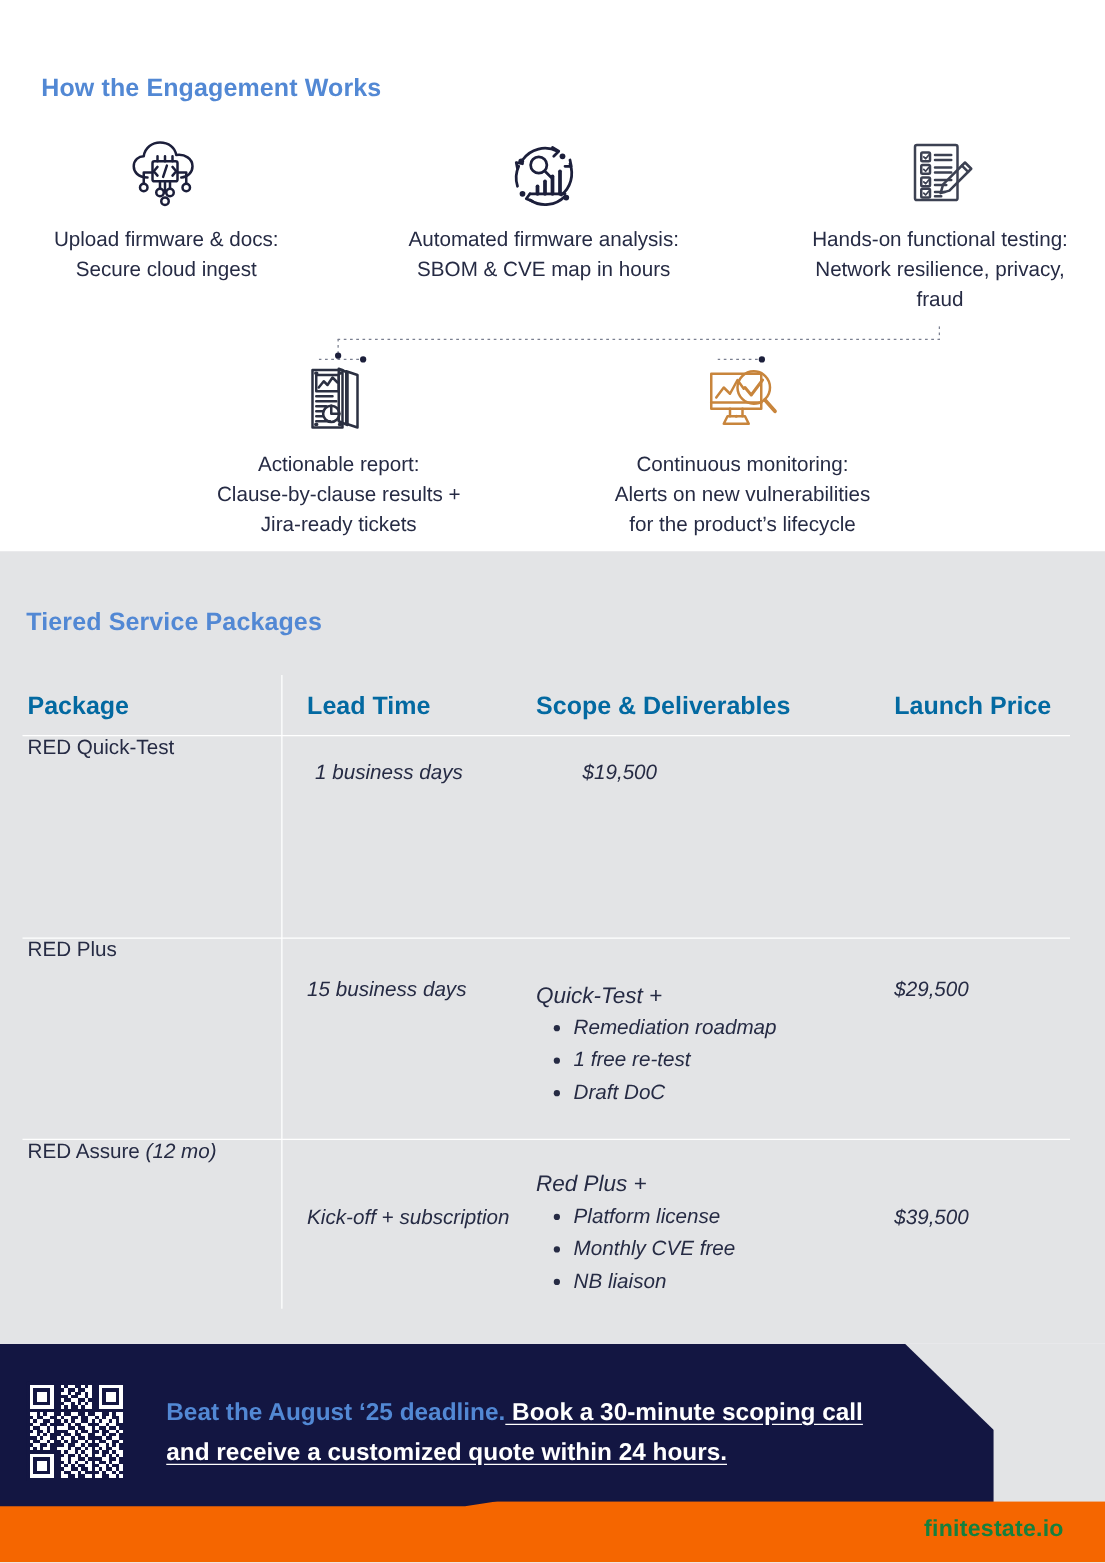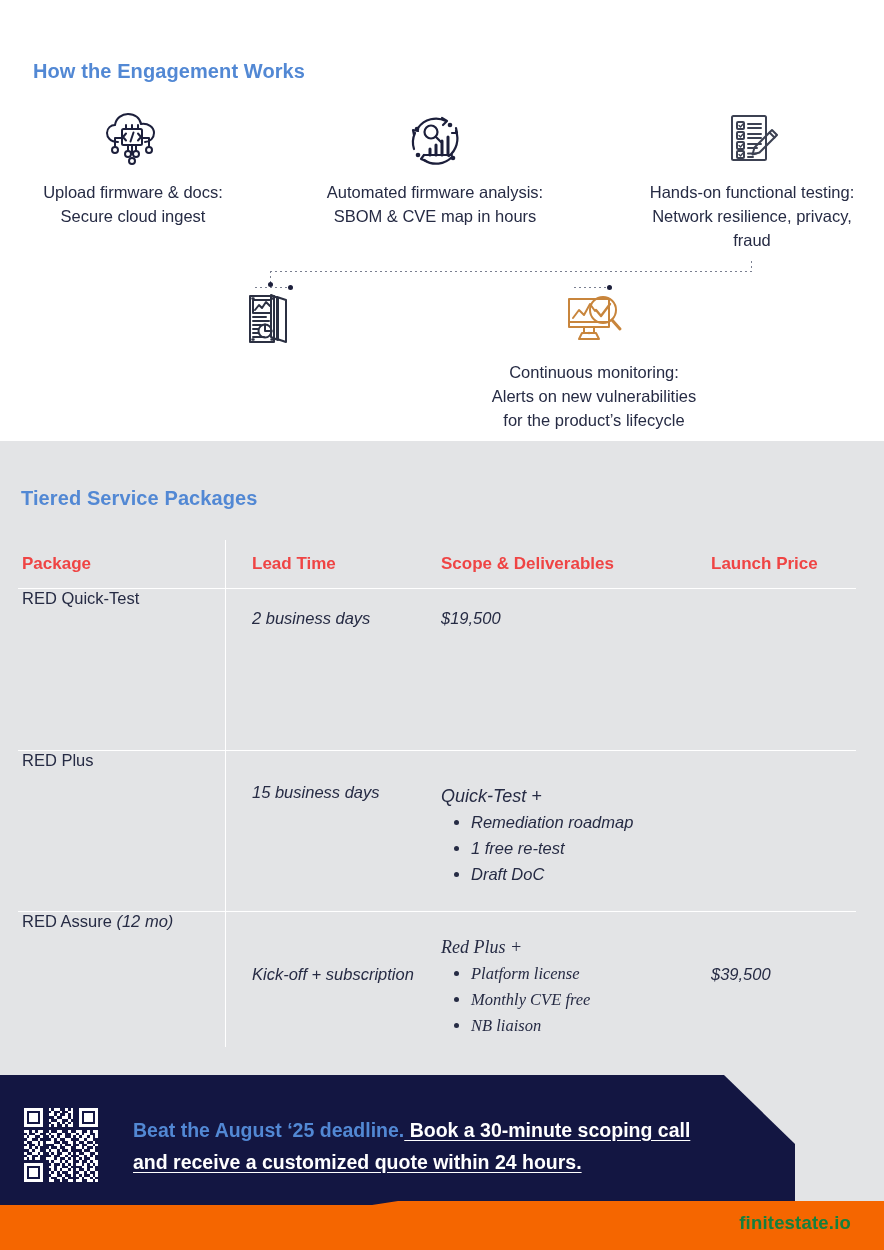--- a/index.html
+++ b/index.html
@@ -60,46 +60,46 @@
   #cbig-vl{left:258px;top:247px;height:13px;}
   #cbig-d{left:256px;top:258px;}
 
   
   .sec-table{position:absolute;left:0;top:441px;width:884px;height:634px;background:#e3e4e6;}
   #t2{left:21px;top:487px;}
 
   .tbl{position:absolute;left:18px;top:540px;width:838px;}
   .trow{position:relative;display:flex;}
   .hdr{height:48px;align-items:flex-start;}
-  .hdr .cell{font-weight:bold;font-size:17px;color:#ef4444;padding-top:14px;}
+  .hdr .cell{font-weight:bold;font-size:20px;color:#0369a1;padding-top:14px;}
   .cell{box-sizing:border-box;padding-right:12px;}
   .c-pkg{width:208px;padding-left:4px;}
   .c-lead{width:215px;padding-left:26px;}
   .c-scope{width:270px;padding-left:0px;}
-  .c-price{width:145px;padding-left:0px;}
+  .c-price{width:145px;padding-left:0px;margin-left:25px;}
 
   .hline{height:1px;background:#ffffff;width:838px;}
   .vdiv{position:absolute;left:207px;width:1px;background:#ffffff;}
 
   .body-row{font-size:16px;color:#262b44;}
   .body-row .c-pkg{padding-top:0px;font-size:16.5px;}
   .body-row .c-lead{font-style:italic;font-size:16.5px;}
   .body-row .c-price{font-style:italic;font-size:16.5px;}
   .body-row .c-scope{font-style:italic;}
   .body-row ul{margin:0;padding-left:30px;}
   .body-row ul li{margin:0 0 2px 0;line-height:1.45;font-size:16.5px;}
   .scope-lead{margin:0 0 2px 0;line-height:1.45;font-size:18px;}
   .pkg-sub{font-style:italic;}
 
   .row1{height:161px;}
   .row2{height:160px;}
   .row3{height:160px;justify-content:space-between;}
   .rpad-a{padding-top:20px;}
   .rpad-b{padding-top:32px;}
-  .rpad-c{padding-top:22px;font-family:Liberation Serif, serif;}
+  .rpad-c{padding-top:22px;}
   .rpad-pkg-a{padding-top:22px;}
   .rpad-pkg-b{padding-top:33px;}
   .rpad-pkg-c{padding-top:57px;}
   .rpad-lead-c{padding-top:53px;}
   .rpad-price-c{padding-top:53px;}
 
   
   .sec-cta{position:absolute;left:0;top:1075px;width:884px;height:175px;background:#e3e4e6;}
   .navy{
     position:absolute;left:0;top:0;width:800px;height:131px;
@@ -242,20 +242,25 @@
               <path d="M13 9 h18 M13 9 v13 h18 v-13"></path>
               <path d="M15 19 l4 -5 3 3 4 -6 4 4"></path>
               <path d="M13 26 h13 M13 30 h16 M13 34 h8"></path>
               <circle cx="25" cy="40" r="6.5"></circle>
               <path d="M25 40 v-6.5 M25 40 h6.5"></path>
               <path d="M13 38 h5 M13 42 h5 M13 46 h11"></path>
               <path d="M12.5 7.5 h1 M31.5 7.5 h1 M12.5 48.5 h1 M31.5 48.5 h1" stroke-width="2.5"></path>
             </g>
           </svg>
         </div>
+        <div class="cap">
+          <span>Actionable report:</span><br>
+          <span>Clause-by-clause results +</span><br>
+          <span>Jira-ready tickets</span>
+        </div>
       </div>
 
       <div class="step step5">
         <div class="ico">
           <svg width="64" height="58" viewBox="0 0 64 58">
             <g fill="none" stroke="#c8853c" stroke-width="2" stroke-linecap="round" stroke-linejoin="round">
               <path d="M7 8 h40 v28 h-40 Z"></path>
               <path d="M7 31 h40"></path>
               <path d="M22 36 v6 M32 36 v6"></path>
               <path d="M17 48 h20 l-3 -6 h-14 Z"></path>
@@ -290,36 +295,37 @@
     <div class="trow hdr">
       <div class="cell c-pkg">Package</div>
       <div class="cell c-lead">Lead Time</div>
       <div class="cell c-scope">Scope &amp; Deliverables</div>
       <div class="cell c-price">Launch Price</div>
     </div>
     <div class="hline"></div>
 
     <div class="trow body-row row1">
       <div class="cell c-pkg rpad-pkg-a">RED Quick-Test</div>
-      <div class="cell c-lead rpad-a">2 business days</div>
+      <div class="cell c-lead rpad-a">1 business days</div>
       <div class="cell c-price rpad-a">$19,500</div>
     </div>
     <div class="hline"></div>
 
     <div class="trow body-row row2">
       <div class="cell c-pkg rpad-pkg-b">RED Plus</div>
       <div class="cell c-lead rpad-b">15 business days</div>
       <div class="cell c-scope rpad-b">
         <div class="scope-lead">Quick-Test +</div>
         <ul>
           <li>Remediation roadmap</li>
           <li>1 free re-test</li>
           <li>Draft DoC</li>
         </ul>
       </div>
+      <div class="cell c-price rpad-b">$29,500</div>
     </div>
     <div class="hline"></div>
 
     <div class="trow body-row row3">
       <div class="cell c-pkg rpad-pkg-c"><span>RED Assure </span><span class="pkg-sub">(12 mo)</span></div>
       <div class="cell c-lead rpad-lead-c">Kick-off + subscription</div>
       <div class="cell c-scope rpad-c">
         <div class="scope-lead">Red Plus +</div>
         <ul>
           <li>Platform license</li>

